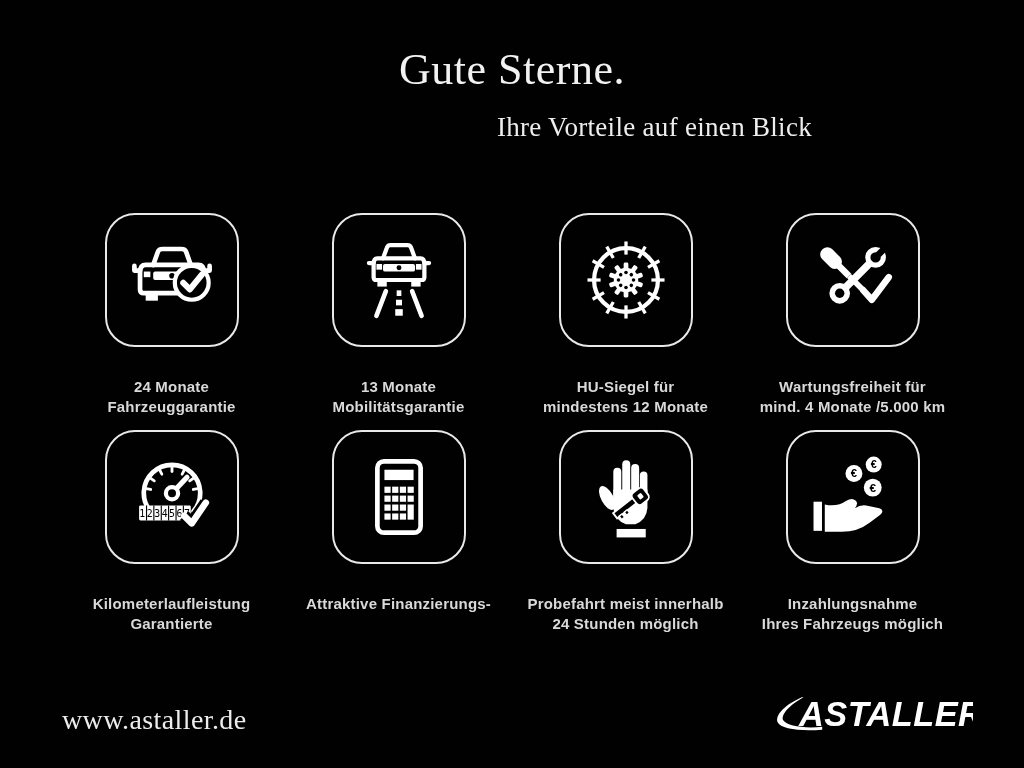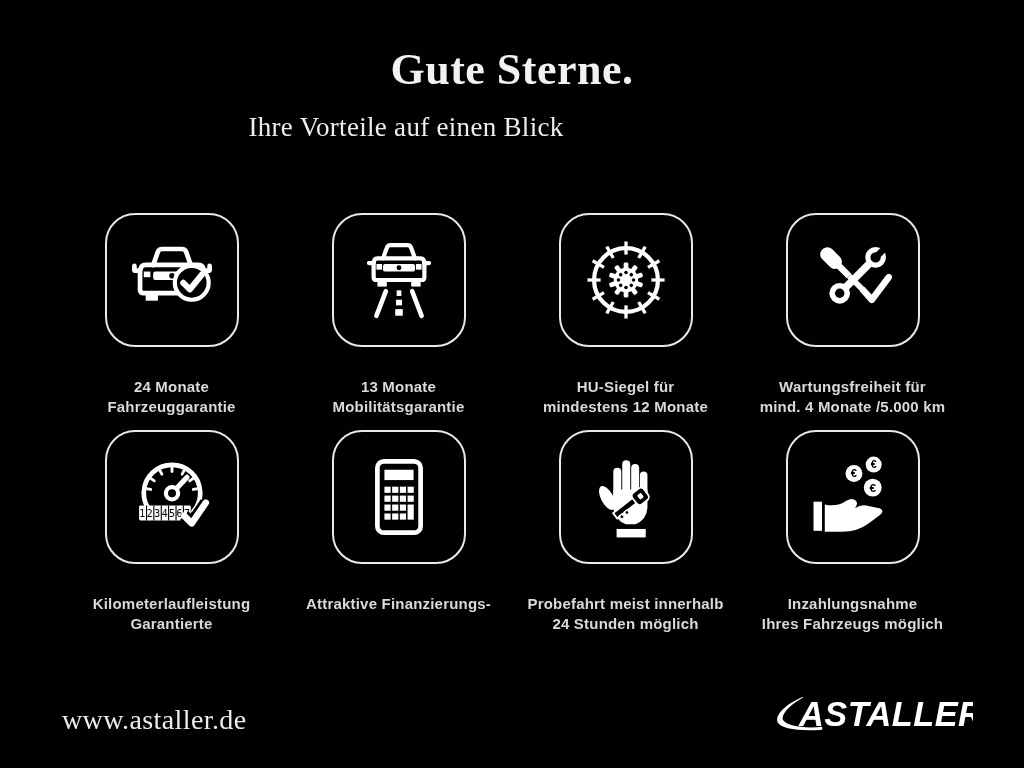--- a/index.html
+++ b/index.html
@@ -2,25 +2,25 @@
 <html><head>
 <meta charset="utf-8">
 <style>
   html,body{margin:0;padding:0;}
   body{
     width:1024px;height:768px;background:#010101;position:relative;overflow:hidden;
     font-family:"Liberation Sans",sans-serif;
   }
   .title{
     position:absolute;top:44px;left:0;width:1024px;text-align:center;
-    font-family:"Liberation Serif",serif;font-size:44px;font-weight:700;
+    font-family:"Liberation Serif",serif;font-size:44px;font-weight:400;
     color:#f2f2f2;letter-spacing:0.5px;
   }
   .subtitle{
-    position:absolute;top:112px;left:0;width:812px;text-align:center;
+    position:absolute;top:112px;left:0;width:812px;text-align:right;
     font-family:"Liberation Serif",serif;font-size:27px;font-weight:400;
     color:#eeeeee;letter-spacing:0.3px;
   }
   .grid{
     position:absolute;top:213px;left:58px;width:908px;
     display:grid;grid-template-columns:repeat(4,227px);
   }
   .cell{display:flex;flex-direction:column;align-items:center;height:217px;}
   .tile{
     width:134px;height:134px;box-sizing:border-box;

